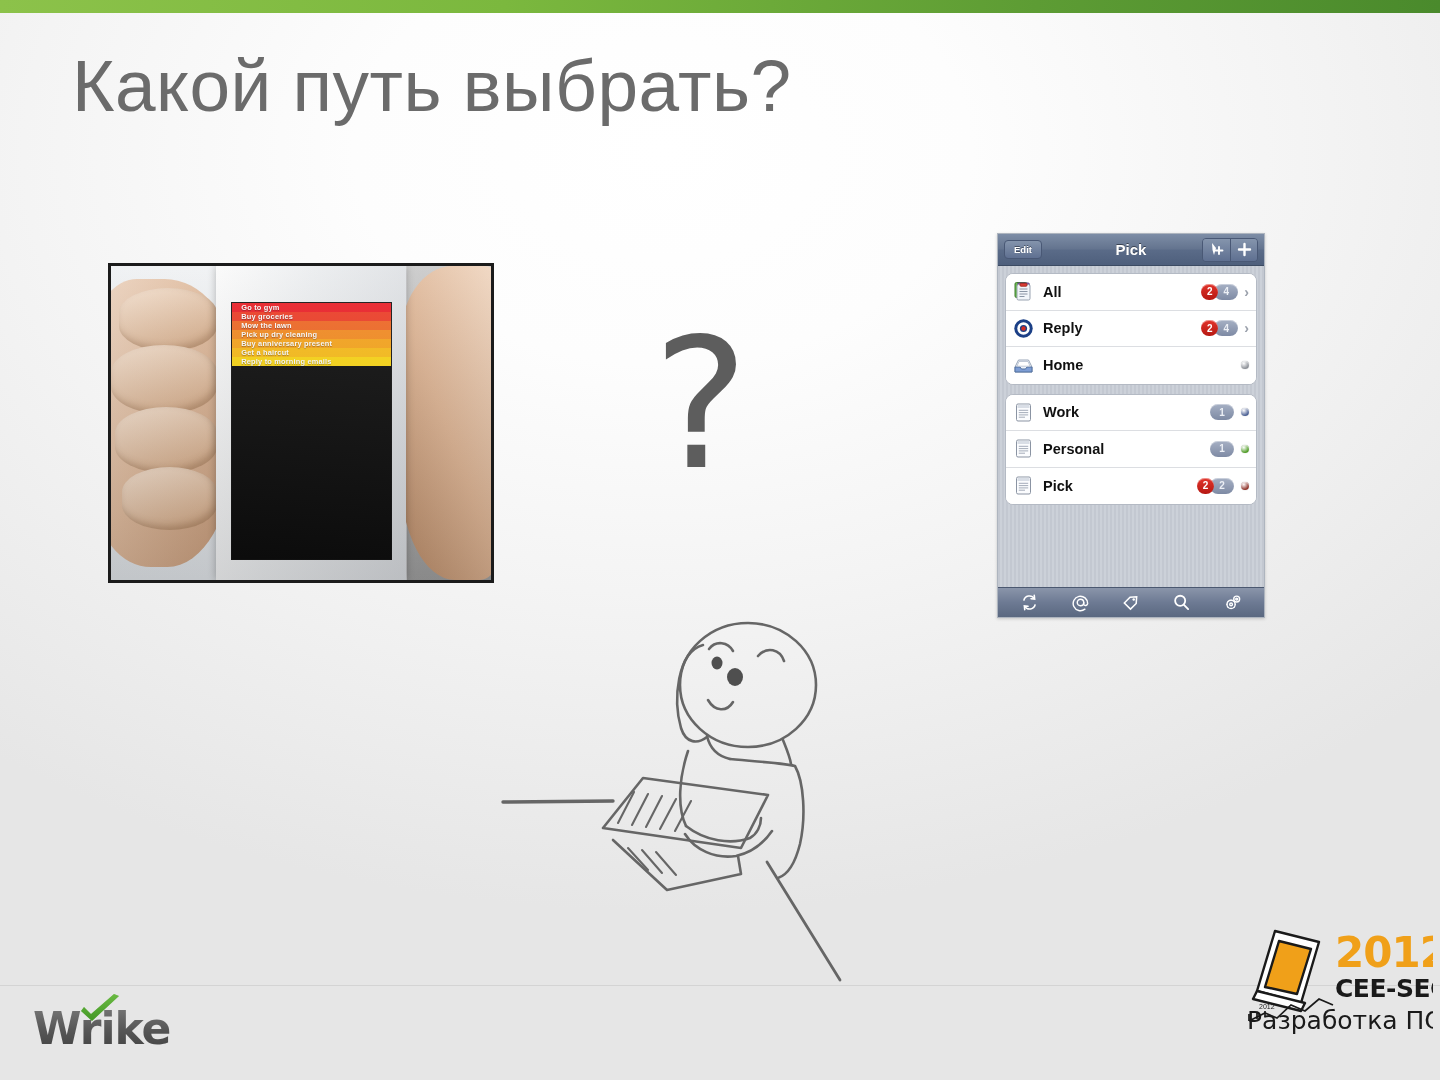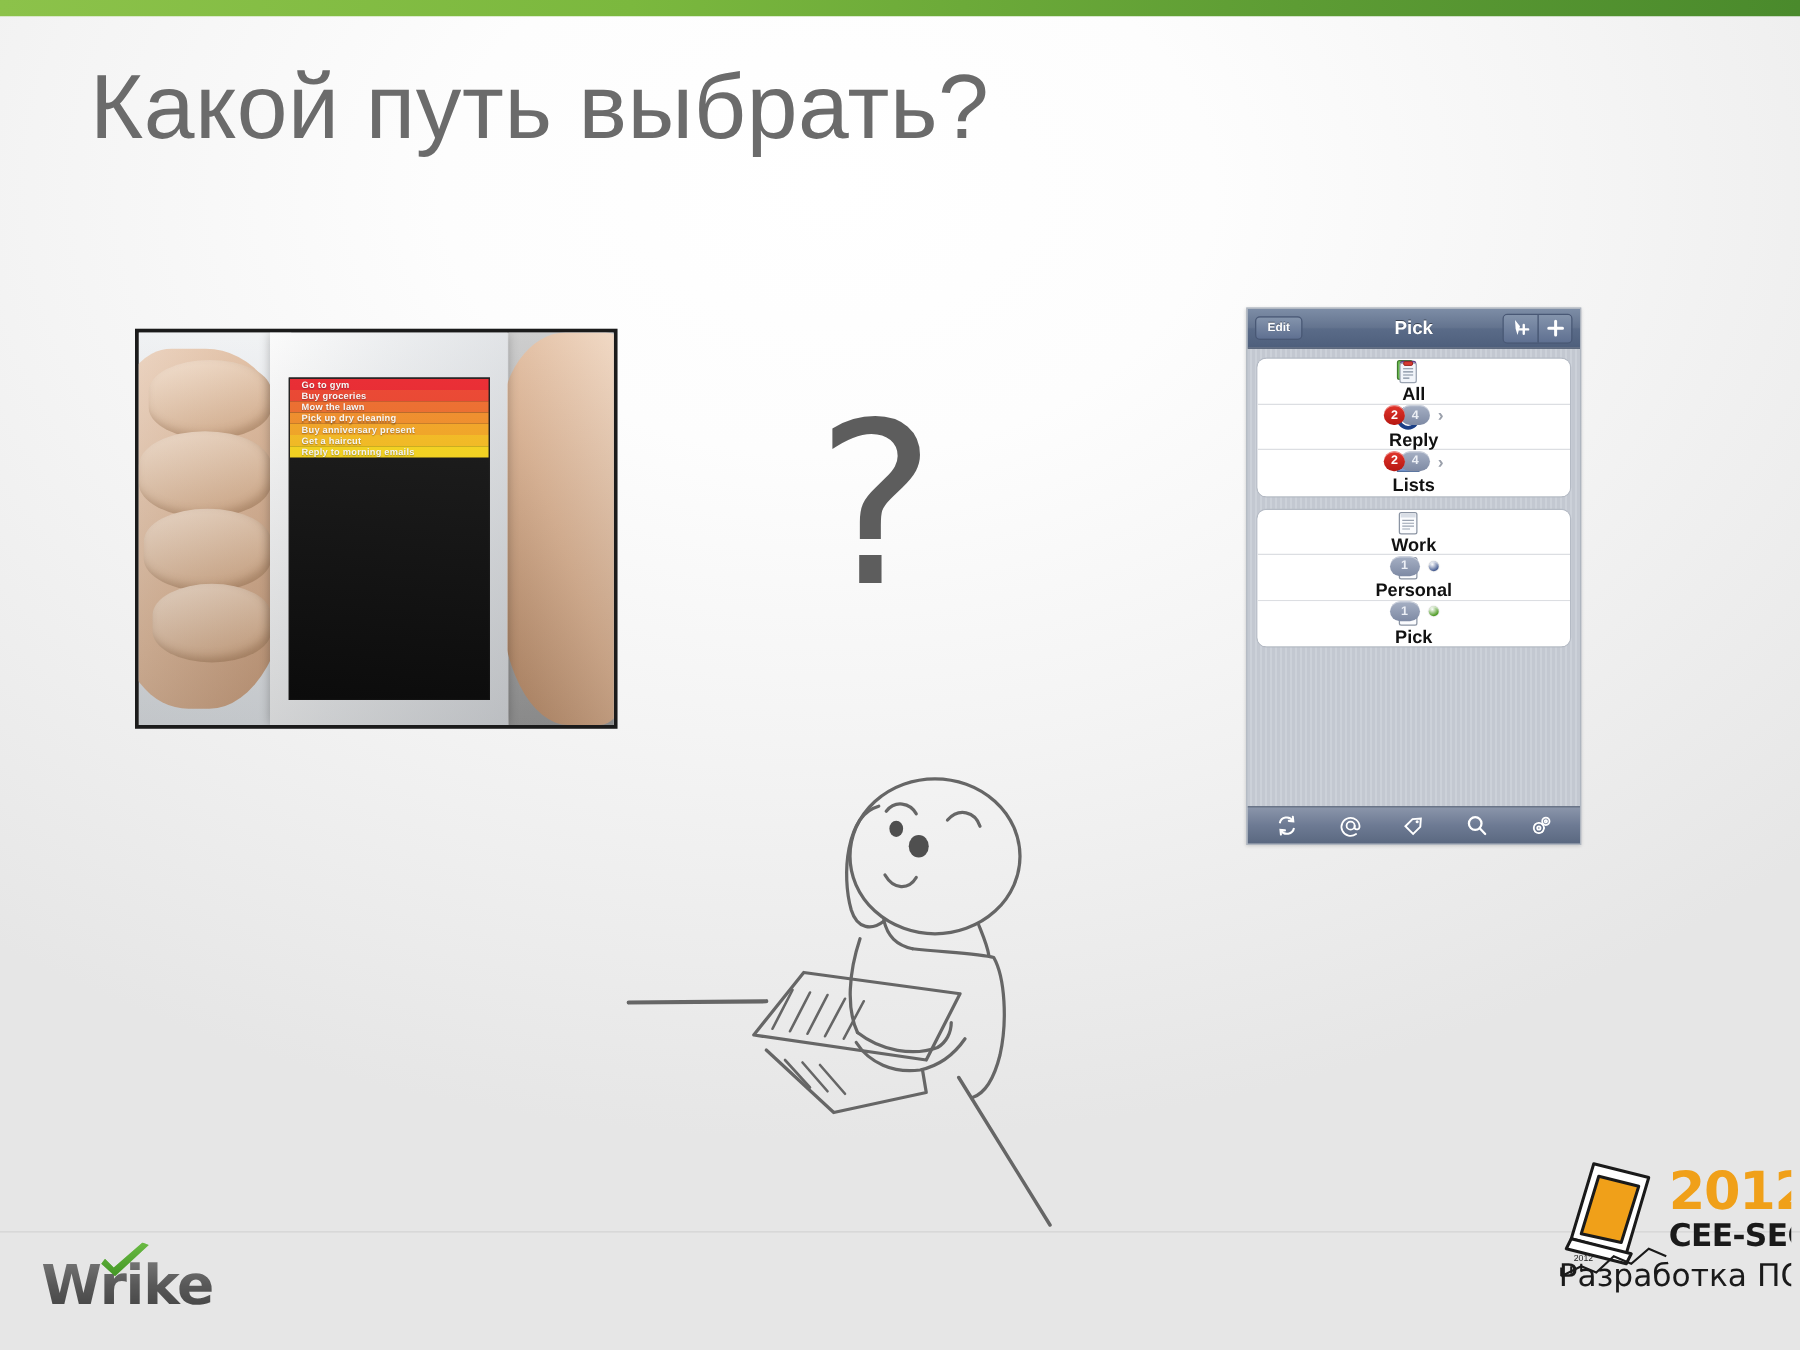--- a/index.html
+++ b/index.html
@@ -69,27 +69,26 @@
     position:absolute; left:653px; top:315px;
     font-size:180px; color:#5d5d5d; font-weight:400;
     font-family:"DejaVu Sans", sans-serif; line-height:1;
   }
 
   
   #figure { position:absolute; left:495px; top:612px; width:360px; height:375px; }
 
   
   #app {
-    position:absolute; left:997px; top:233px; width:268px; height:430px;
+    position:absolute; left:997px; top:233px; width:268px; height:385px;
     background:#c7ccd4; border:1px solid #aeb5bf;
     box-shadow:0 1px 3px rgba(0,0,0,.18);
     font-family:"Liberation Sans", sans-serif;
     display:flex; flex-direction:column;
     overflow:hidden;
-    margin-top:13px;
   }
   #app-navbar {
     height:32px; flex:0 0 32px; position:relative;
     background:linear-gradient(180deg,#7d8da6 0%, #64748f 48%, #5a6b88 52%, #4e5f7c 100%);
     border-bottom:1px solid #3c4b63;
     display:flex; align-items:center; padding:0 6px;
   }
   #edit-btn {
     font-size:9.5px; color:#fff; font-weight:bold;
     padding:3px 9px; border-radius:4px;
@@ -105,21 +104,21 @@
     border-radius:4px; overflow:hidden; z-index:2; }
   .nav-seg { width:27px; height:22px; display:flex; align-items:center; justify-content:center;
     background:linear-gradient(180deg,#8494ac,#5f7091); }
   .nav-seg + .nav-seg { border-left:1px solid #495875; }
 
   #app-body { flex:1 1 auto; padding:7px 7px 0 7px;
     background:repeating-linear-gradient(90deg,#c3c8d1 0px,#c3c8d1 2px,#ccd1d9 2px,#ccd1d9 4px); }
   .group { background:#fff; border-radius:8px; border:1px solid #b4bac4;
     overflow:hidden; margin-bottom:9px; }
   .lrow { display:flex; align-items:center; height:36.5px; padding:0 7px;
-    border-bottom:1px solid #dcdee2; background:#fff;flex-direction:column; }
+    border-bottom:1px solid #dcdee2; background:#fff; }
   .group .lrow:last-child { border-bottom:none; }
   .lrow-icon { width:21px; height:21px; flex:0 0 21px; margin-right:9px; position:relative; }
   .lrow-label { font-size:14.5px; font-weight:bold; color:#111; flex:1 1 auto; }
   .lrow-right { display:flex; align-items:center; gap:3px; }
   .badge-red {
     background:linear-gradient(180deg,#e2342b,#b61812);
     color:#fff; font-size:10px; font-weight:bold;
     border-radius:9px; min-width:17px; height:16px;
     display:flex; align-items:center; justify-content:center;
     padding:0 4px; margin-right:-7px; position:relative; z-index:2;
@@ -306,21 +305,21 @@
               <div class="badge-blue">4</div>
               <div class="chev">›</div>
             </div>
           </div>
           <div class="lrow">
             <div class="lrow-icon"><svg width="21" height="21" viewBox="0 0 21 21">
                 <path d="M2 12 L5.5 5 H15.5 L19 12 V17 H2 Z" fill="#eef3fa" stroke="#9aa6b8" stroke-width="1"></path>
                 <path d="M2 12 H7 L8.5 14 H12.5 L14 12 H19 V17 H2 Z" fill="#7d9dd4" stroke="#52709f" stroke-width="1"></path>
                 <path d="M6 6.5 H15 L17 11.2 H4 Z" fill="#ffffff" stroke="#b3bdcc" stroke-width=".8"></path>
               </svg></div>
-            <div class="lrow-label">Lists</div>
+            <div class="lrow-label">Home</div>
             <div class="lrow-right">
               <div class="dot" style="background: radial-gradient(circle at 35% 30%, rgba(255, 255, 255, 0.667), rgb(139, 143, 150) 70%);"></div>
             </div>
           </div>
         </div>
         <div class="group">
           <div class="lrow">
             <div class="lrow-icon"><svg width="21" height="21" viewBox="0 0 21 21">
                 <rect x="3.5" y="2" width="14" height="17" rx="1.5" fill="#fbfcfe" stroke="#8b94a3" stroke-width="1"></rect>
                 <rect x="4.5" y="2.8" width="12" height="3.2" fill="#d9dee6"></rect>

